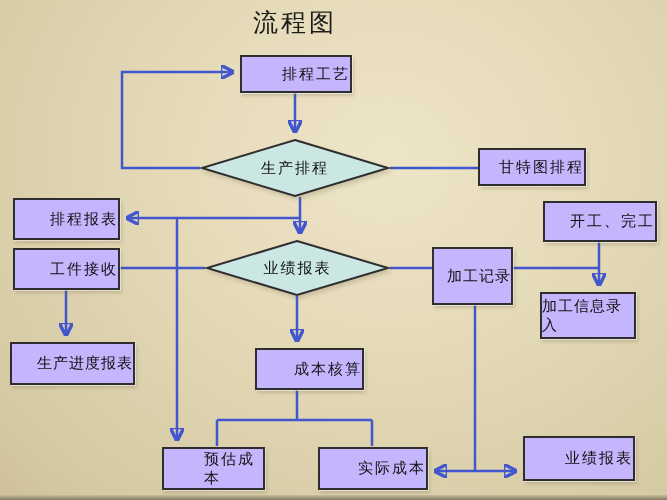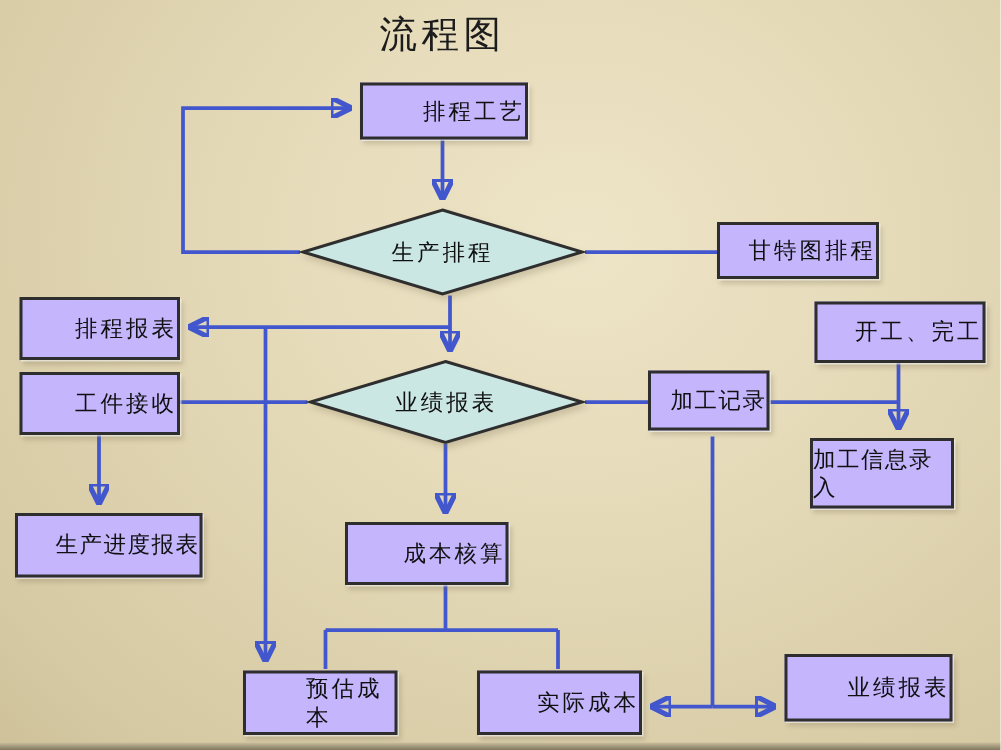--- a/index.html
+++ b/index.html
@@ -75,37 +75,37 @@
   </div>
 
   <div class="node" style="left:13px;  top:198px; width:107px; height:42px;">
     <span>排程报表</span>
   </div>
 
   <div class="node" style="left:13px;  top:248px; width:107px; height:42px;padding-left:30px;">
     <span>工件接收</span>
   </div>
 
-  <div class="node" style="left:432px; top:247px; width:81px;  height:40px; letter-spacing:1px;">
+  <div class="node" style="left:432px; top:247px; width:81px;  height:58px; letter-spacing:1px;">
     <span>加工记录</span>
   </div>
 
   <div class="node" style="left:543px; top:201px; width:114px; height:41px;">
     <span>开工、完工</span>
   </div>
 
   <div class="node tight" style="left:540px; top:292px; width:96px; height:47px;">
     <span>加工信息录入</span>
   </div>
 
   <div class="node tight" style="left:10px;  top:342px; width:125px; height:43px;">
     <span>生产进度报表</span>
   </div>
 
-  <div class="node" style="left:230px; top:348px; width:109px; height:42px;padding-left:20px;">
+  <div class="node" style="left:255px; top:348px; width:109px; height:42px;padding-left:20px;">
     <span>成本核算</span>
   </div>
 
   <div class="node" style="left:162px; top:447px; width:103px; height:43px;padding-left:40px;">
     <span>预估成本</span>
   </div>
 
   <div class="node" style="left:318px; top:447px; width:110px; height:43px;">
     <span>实际成本</span>
   </div>

